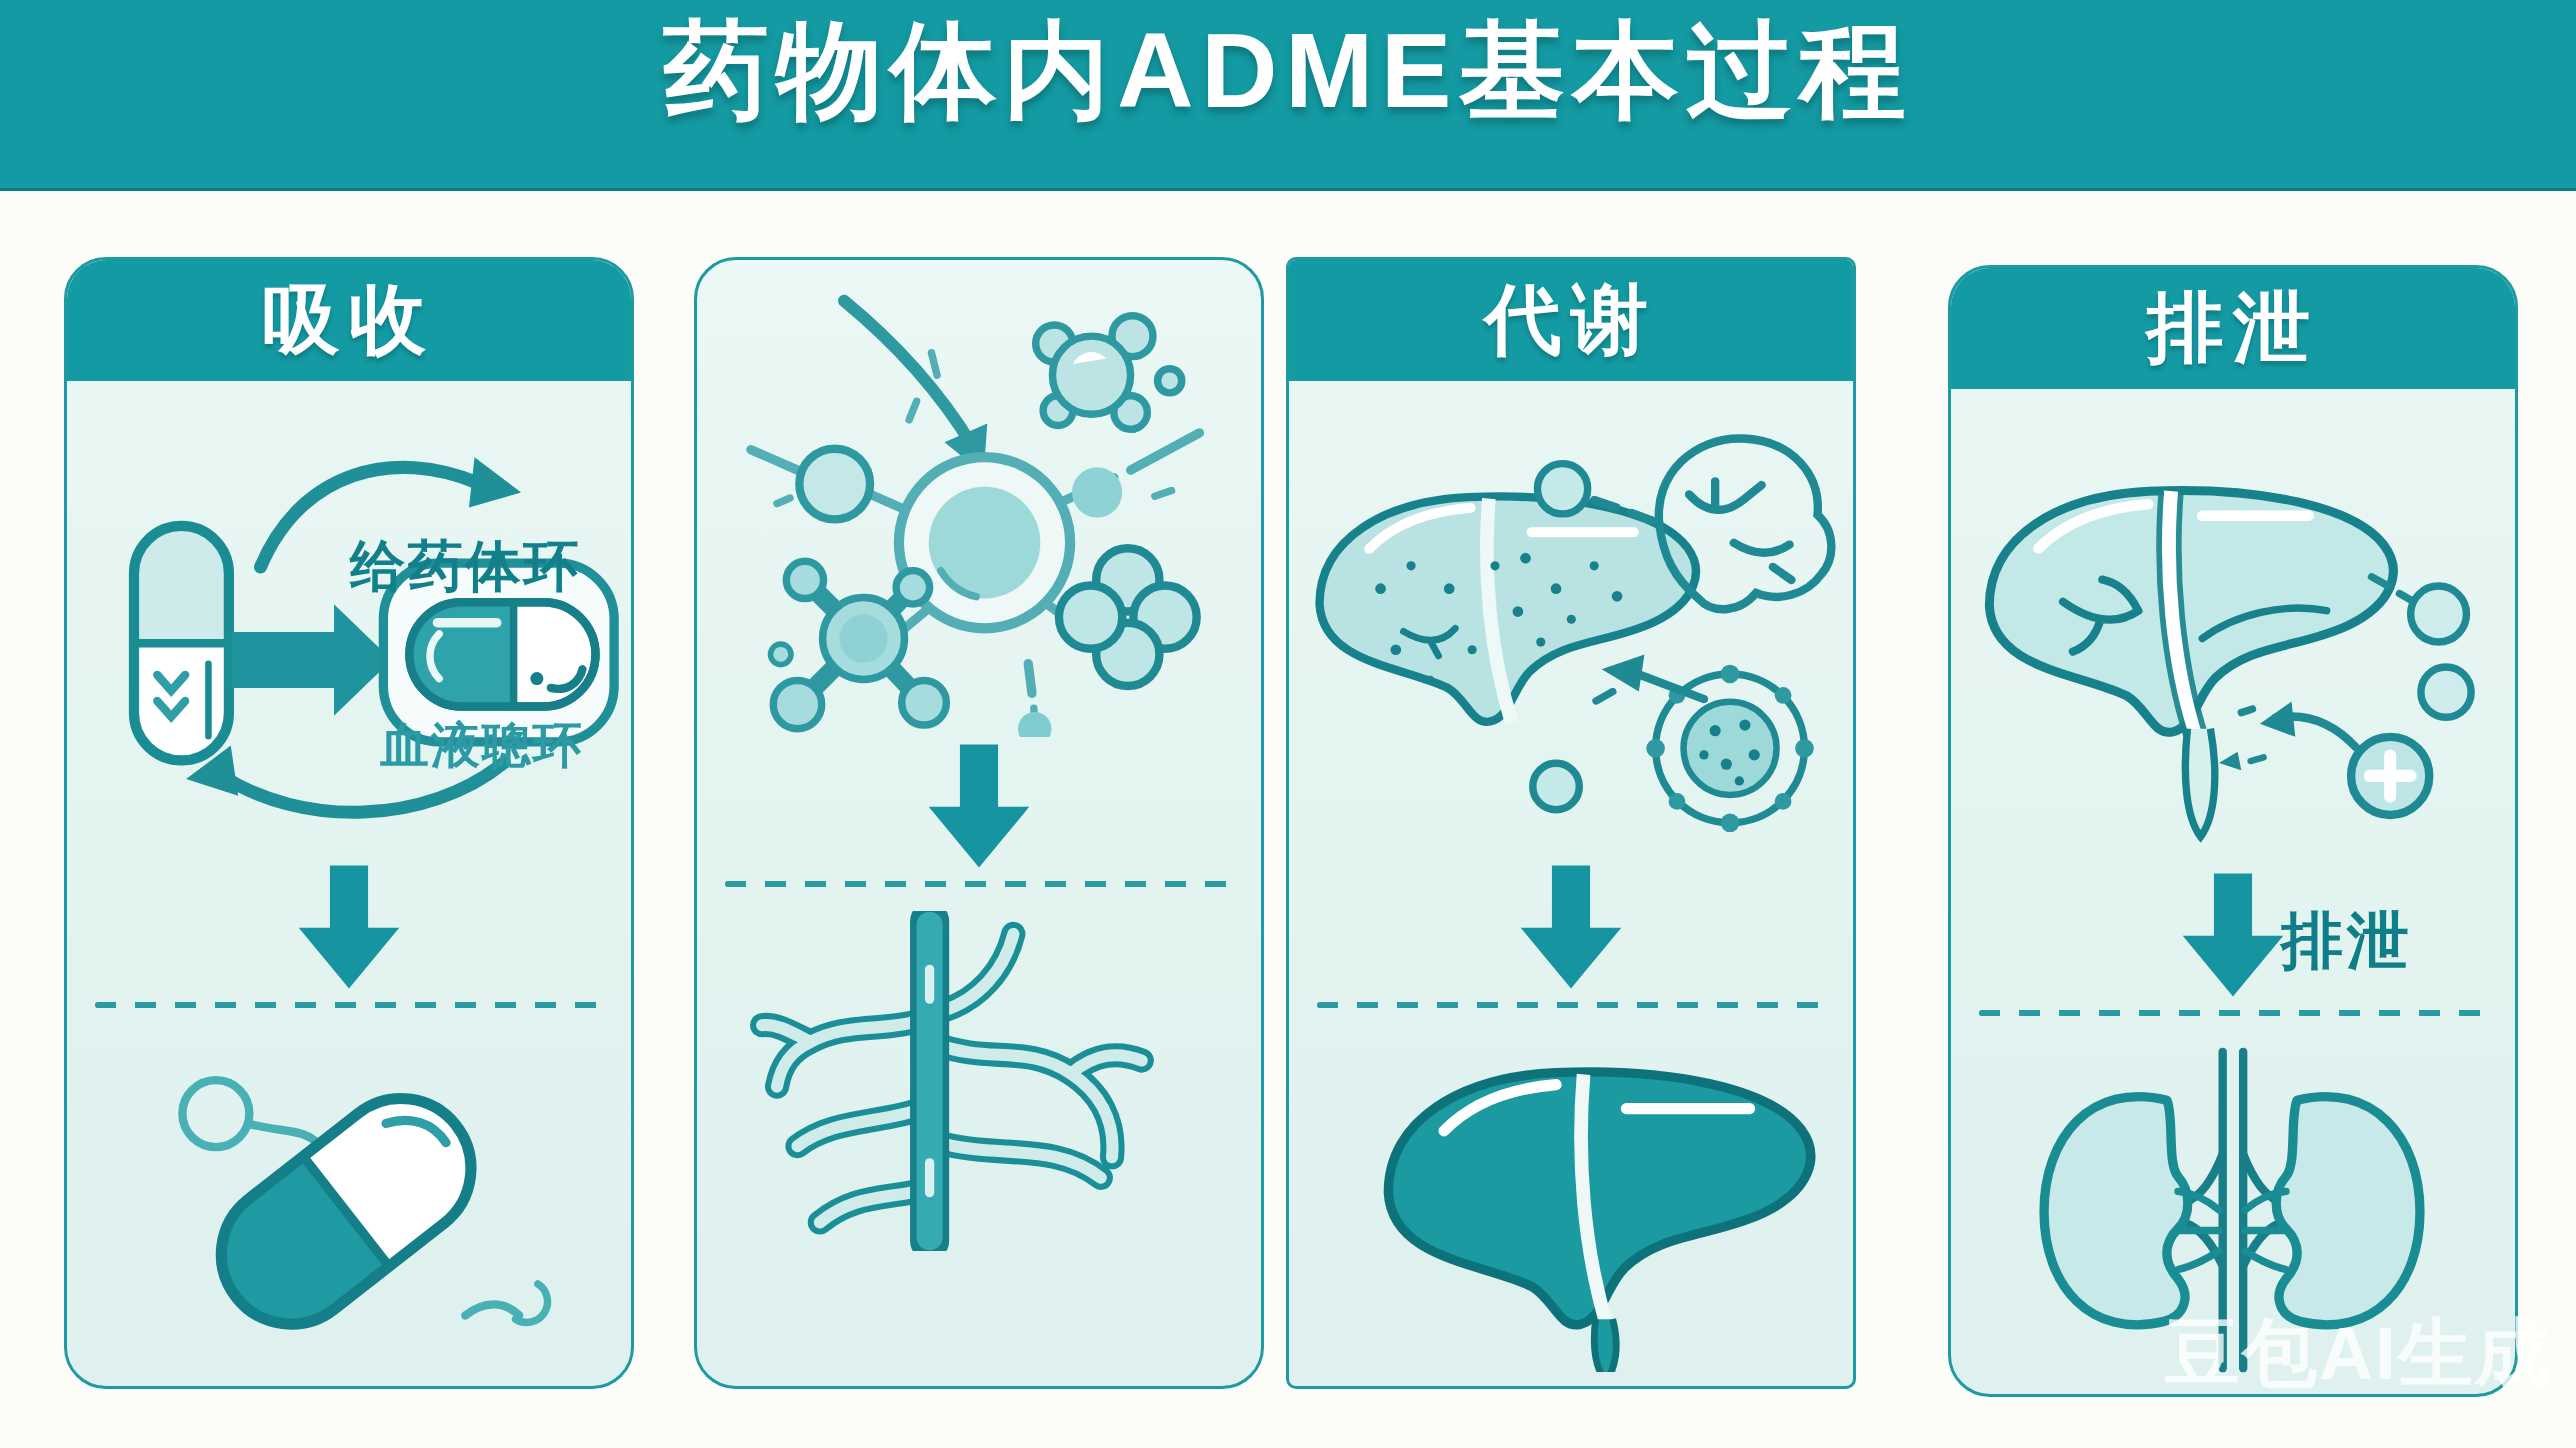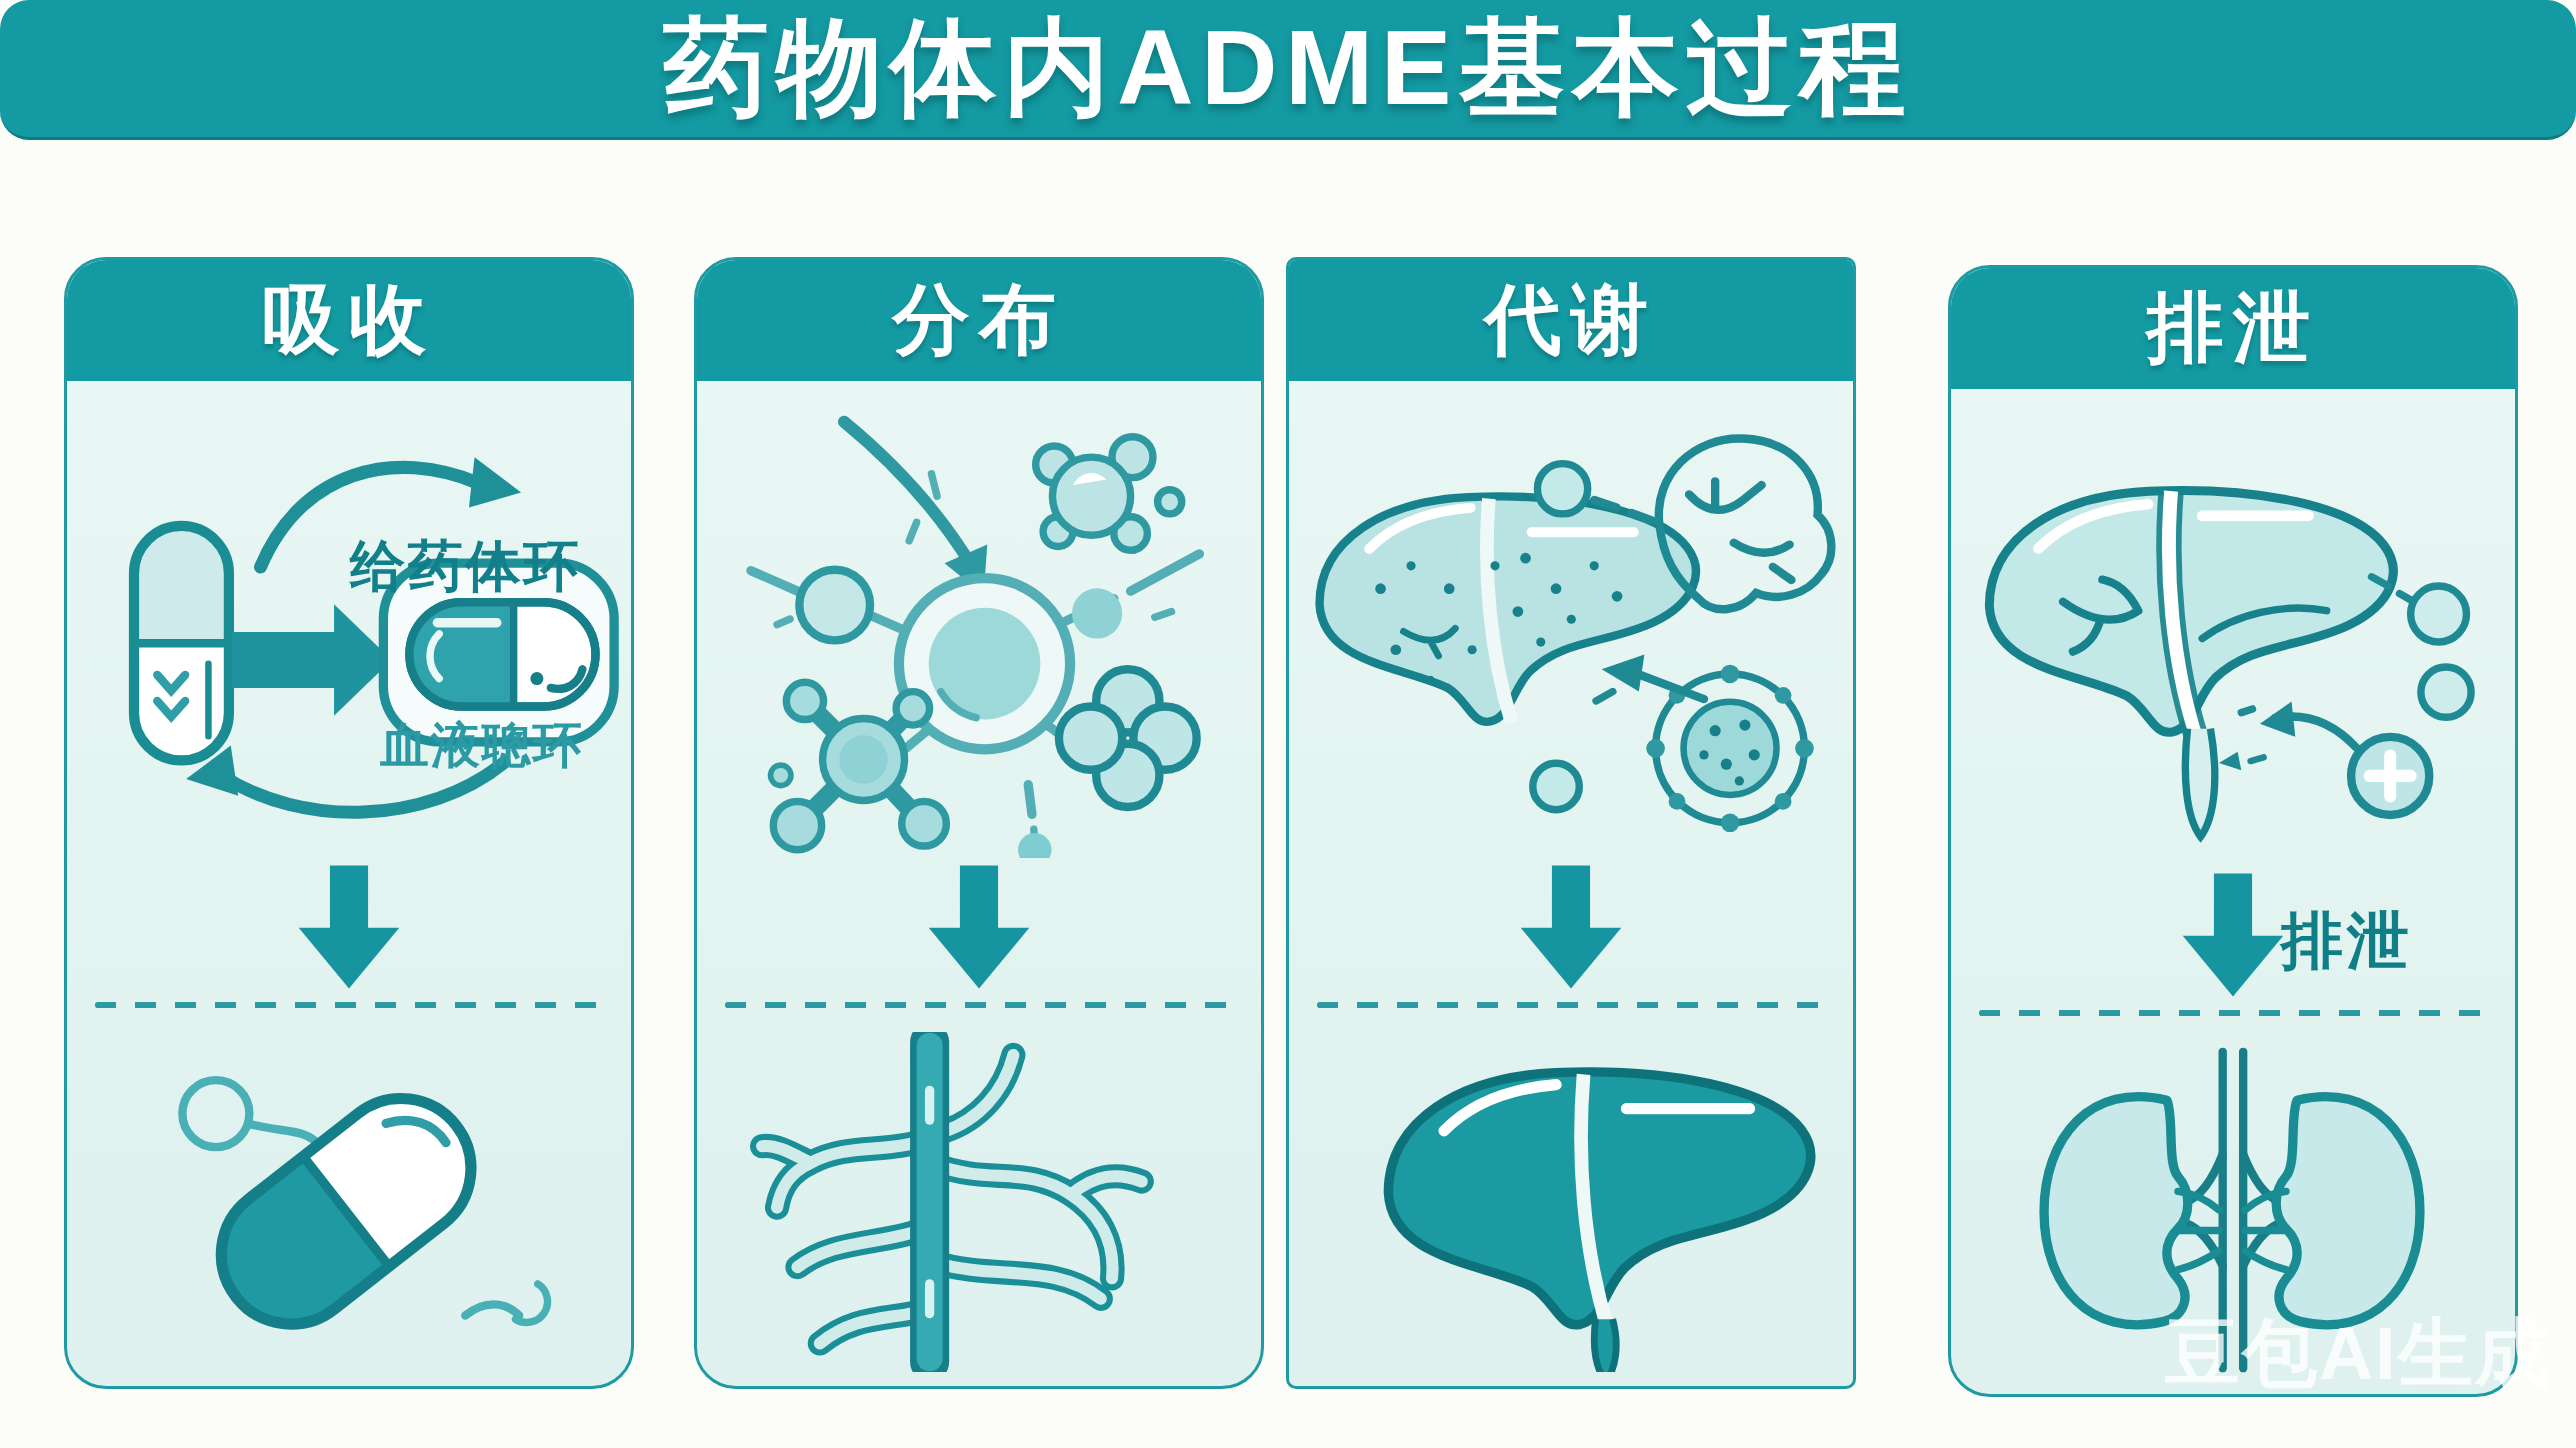--- a/index.html
+++ b/index.html
@@ -4,23 +4,23 @@
 <style>
   html,body{margin:0;padding:0;background:#fdfdfb;}
   *{box-sizing:border-box;}
   .canvas{
     position:relative;width:2576px;height:1448px;overflow:hidden;
     background:#fcfcf9;
     font-family:"Liberation Sans","DejaVu Sans",sans-serif;
   }
   
   .header{
-    position:absolute;left:0;top:0;width:2576px;height:140px;
+    position:absolute;left:0;top:0;width:2576px;height:191px;
     background:#149aa2;border-bottom:3.8px solid #0d7b83;
-    display:flex;align-items:center;justify-content:center;border-radius:29px;
+    display:flex;align-items:flex-start;justify-content:center;
   }
   .header .title{
     color:#ffffff;font-size:106px;font-weight:800;letter-spacing:7.5px;
     text-shadow:0 5.7px 7.5px rgba(0,60,64,.35);
   }
   
   .panel{
     position:absolute;top:257px;width:570px;height:1132px;
     border:3.8px solid #1e9aa2;border-radius:42px;overflow:hidden;
     background:linear-gradient(180deg,#ebf8f5 0%,#e2f3f0 60%,#def1ee 100%);
@@ -129,23 +129,20 @@
         </g>
         <g>
           <path d="M428 302 C 448 286 470 286 486 302" fill="none" stroke="#49b1b6" stroke-width="9" stroke-linecap="round"></path>
           <path d="M482 306 A22 22 0 1 0 506 268" fill="none" stroke="#49b1b6" stroke-width="8" stroke-linecap="round"></path>
         </g>
       </svg>
     </div>
   </div>
 
   <div class="panel p2">
-    <div class="panel-header">
-      <div class="panel-title">分布</div>
-    </div>
     <div class="panel-body">
 
       <svg class="art-top" viewBox="0 0 604 505">
 
         <g stroke="#53aeb5" stroke-width="10" stroke-linecap="round">
           <line x1="232" y1="268" x2="186" y2="248"></line>
           <line x1="108" y1="222" x2="58" y2="200"></line>
           <line x1="388" y1="258" x2="448" y2="230"></line>
           <line x1="466" y1="222" x2="540" y2="182"></line>
           <line x1="368" y1="360" x2="412" y2="392"></line>

